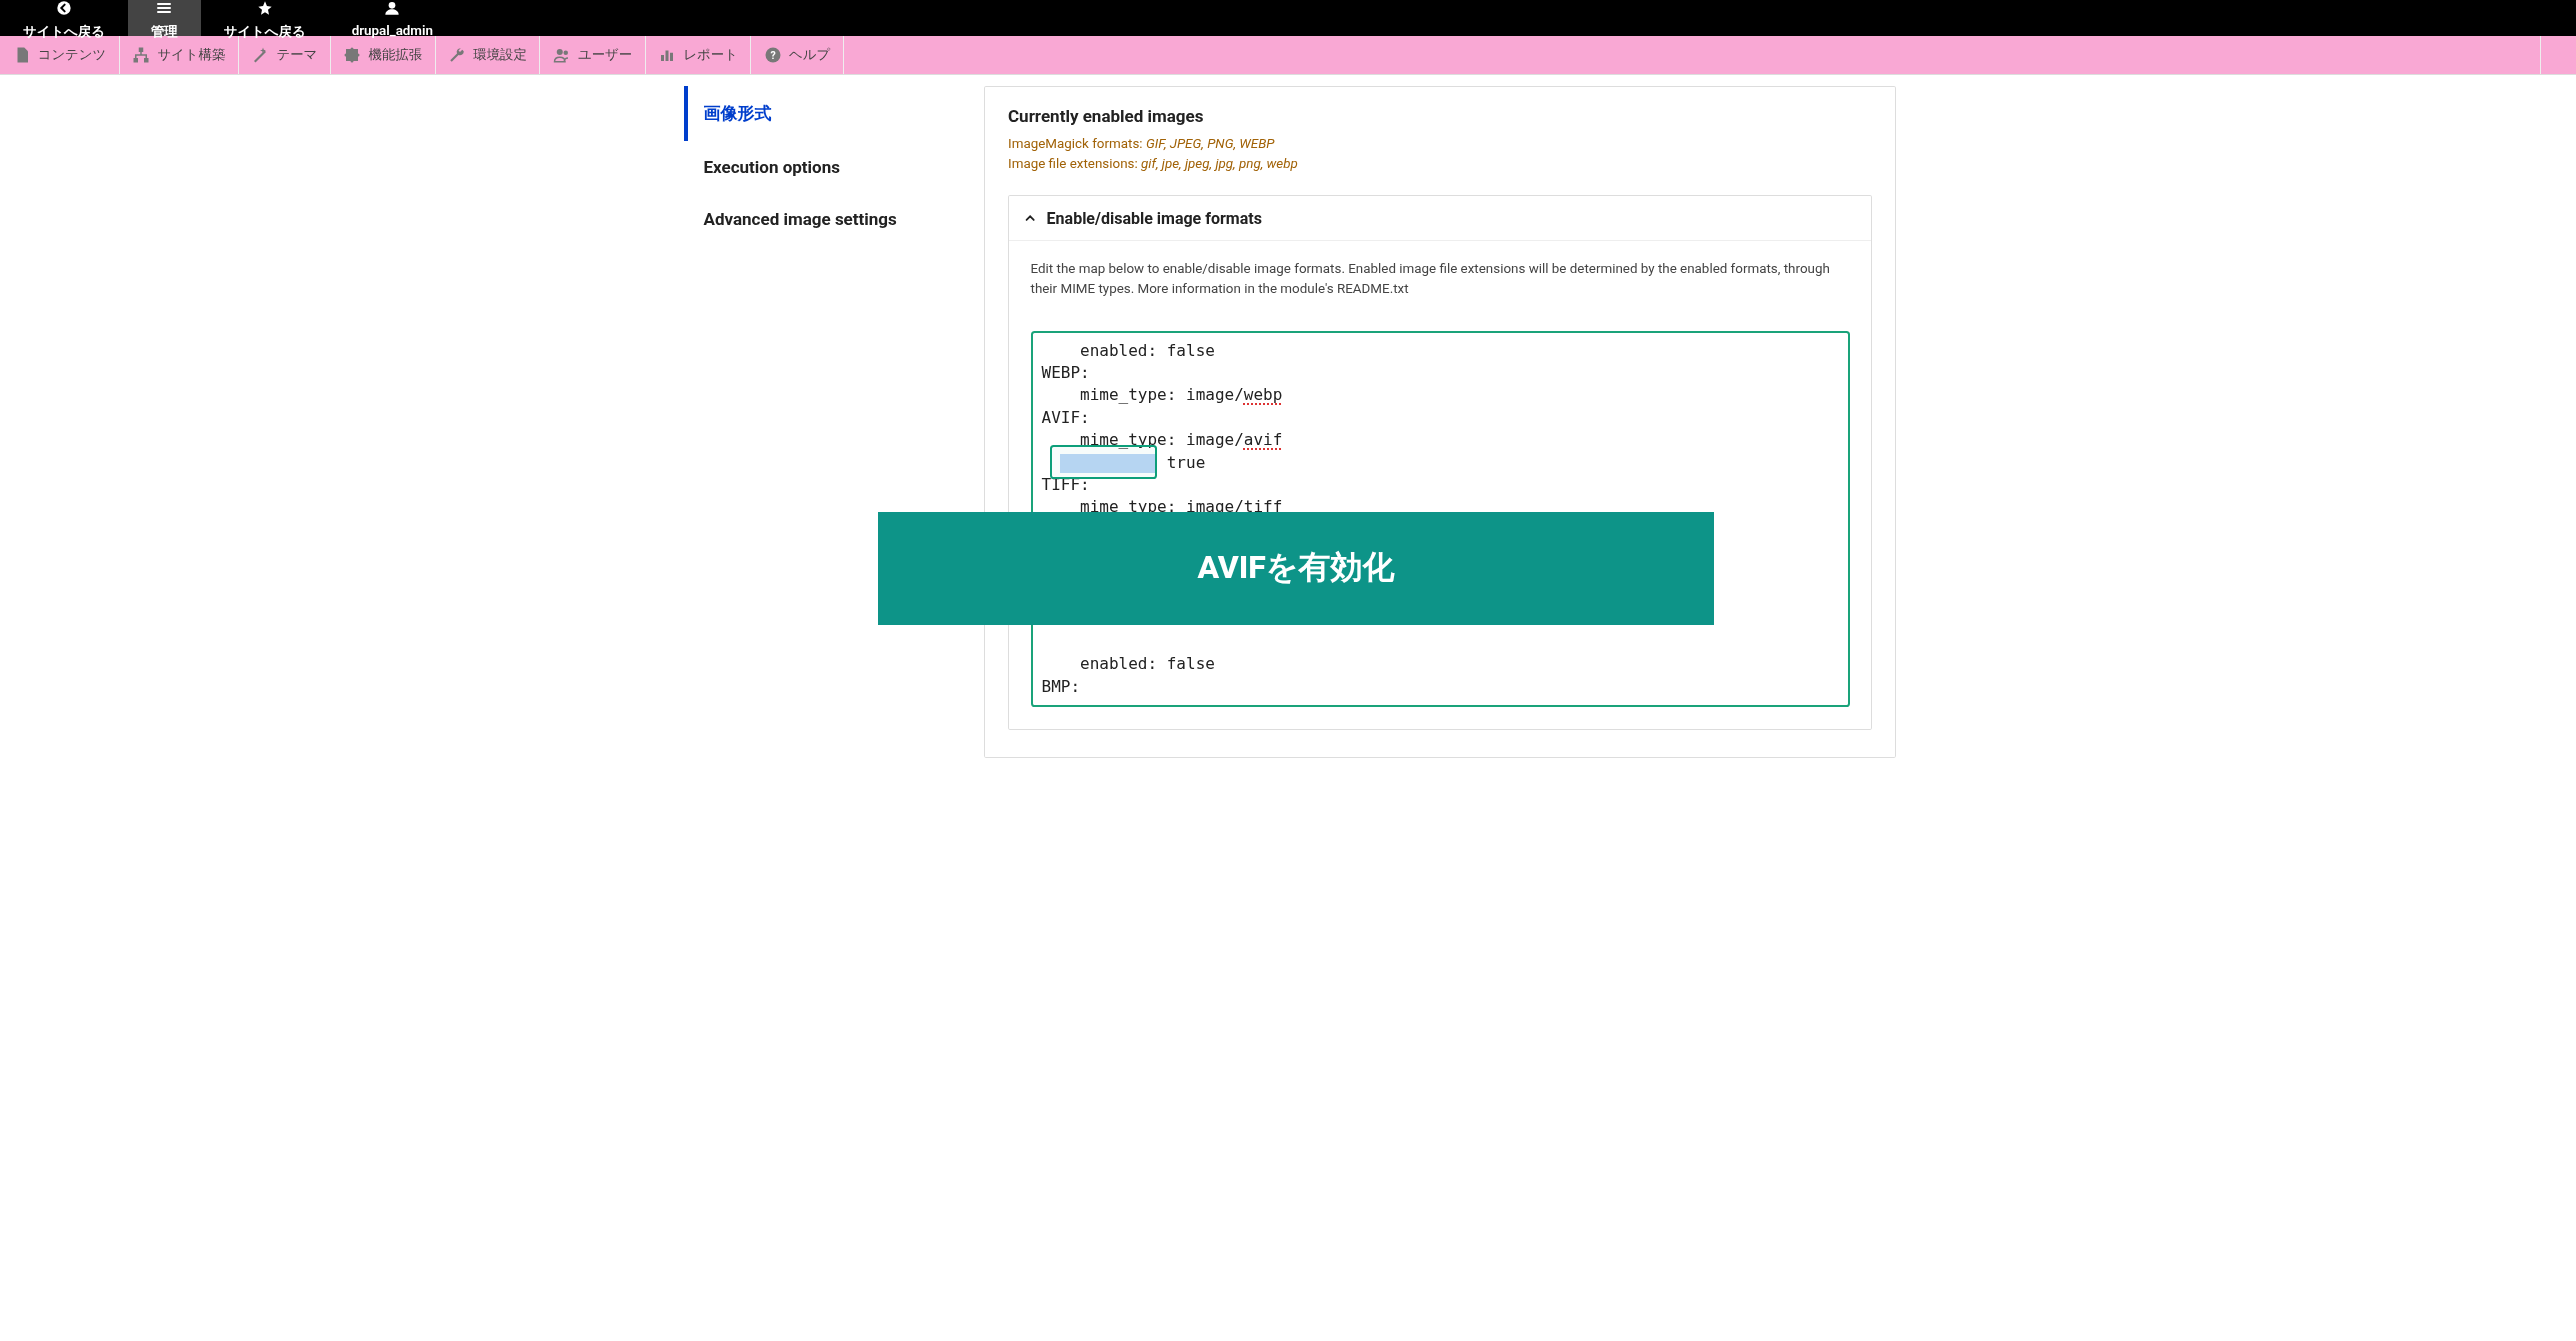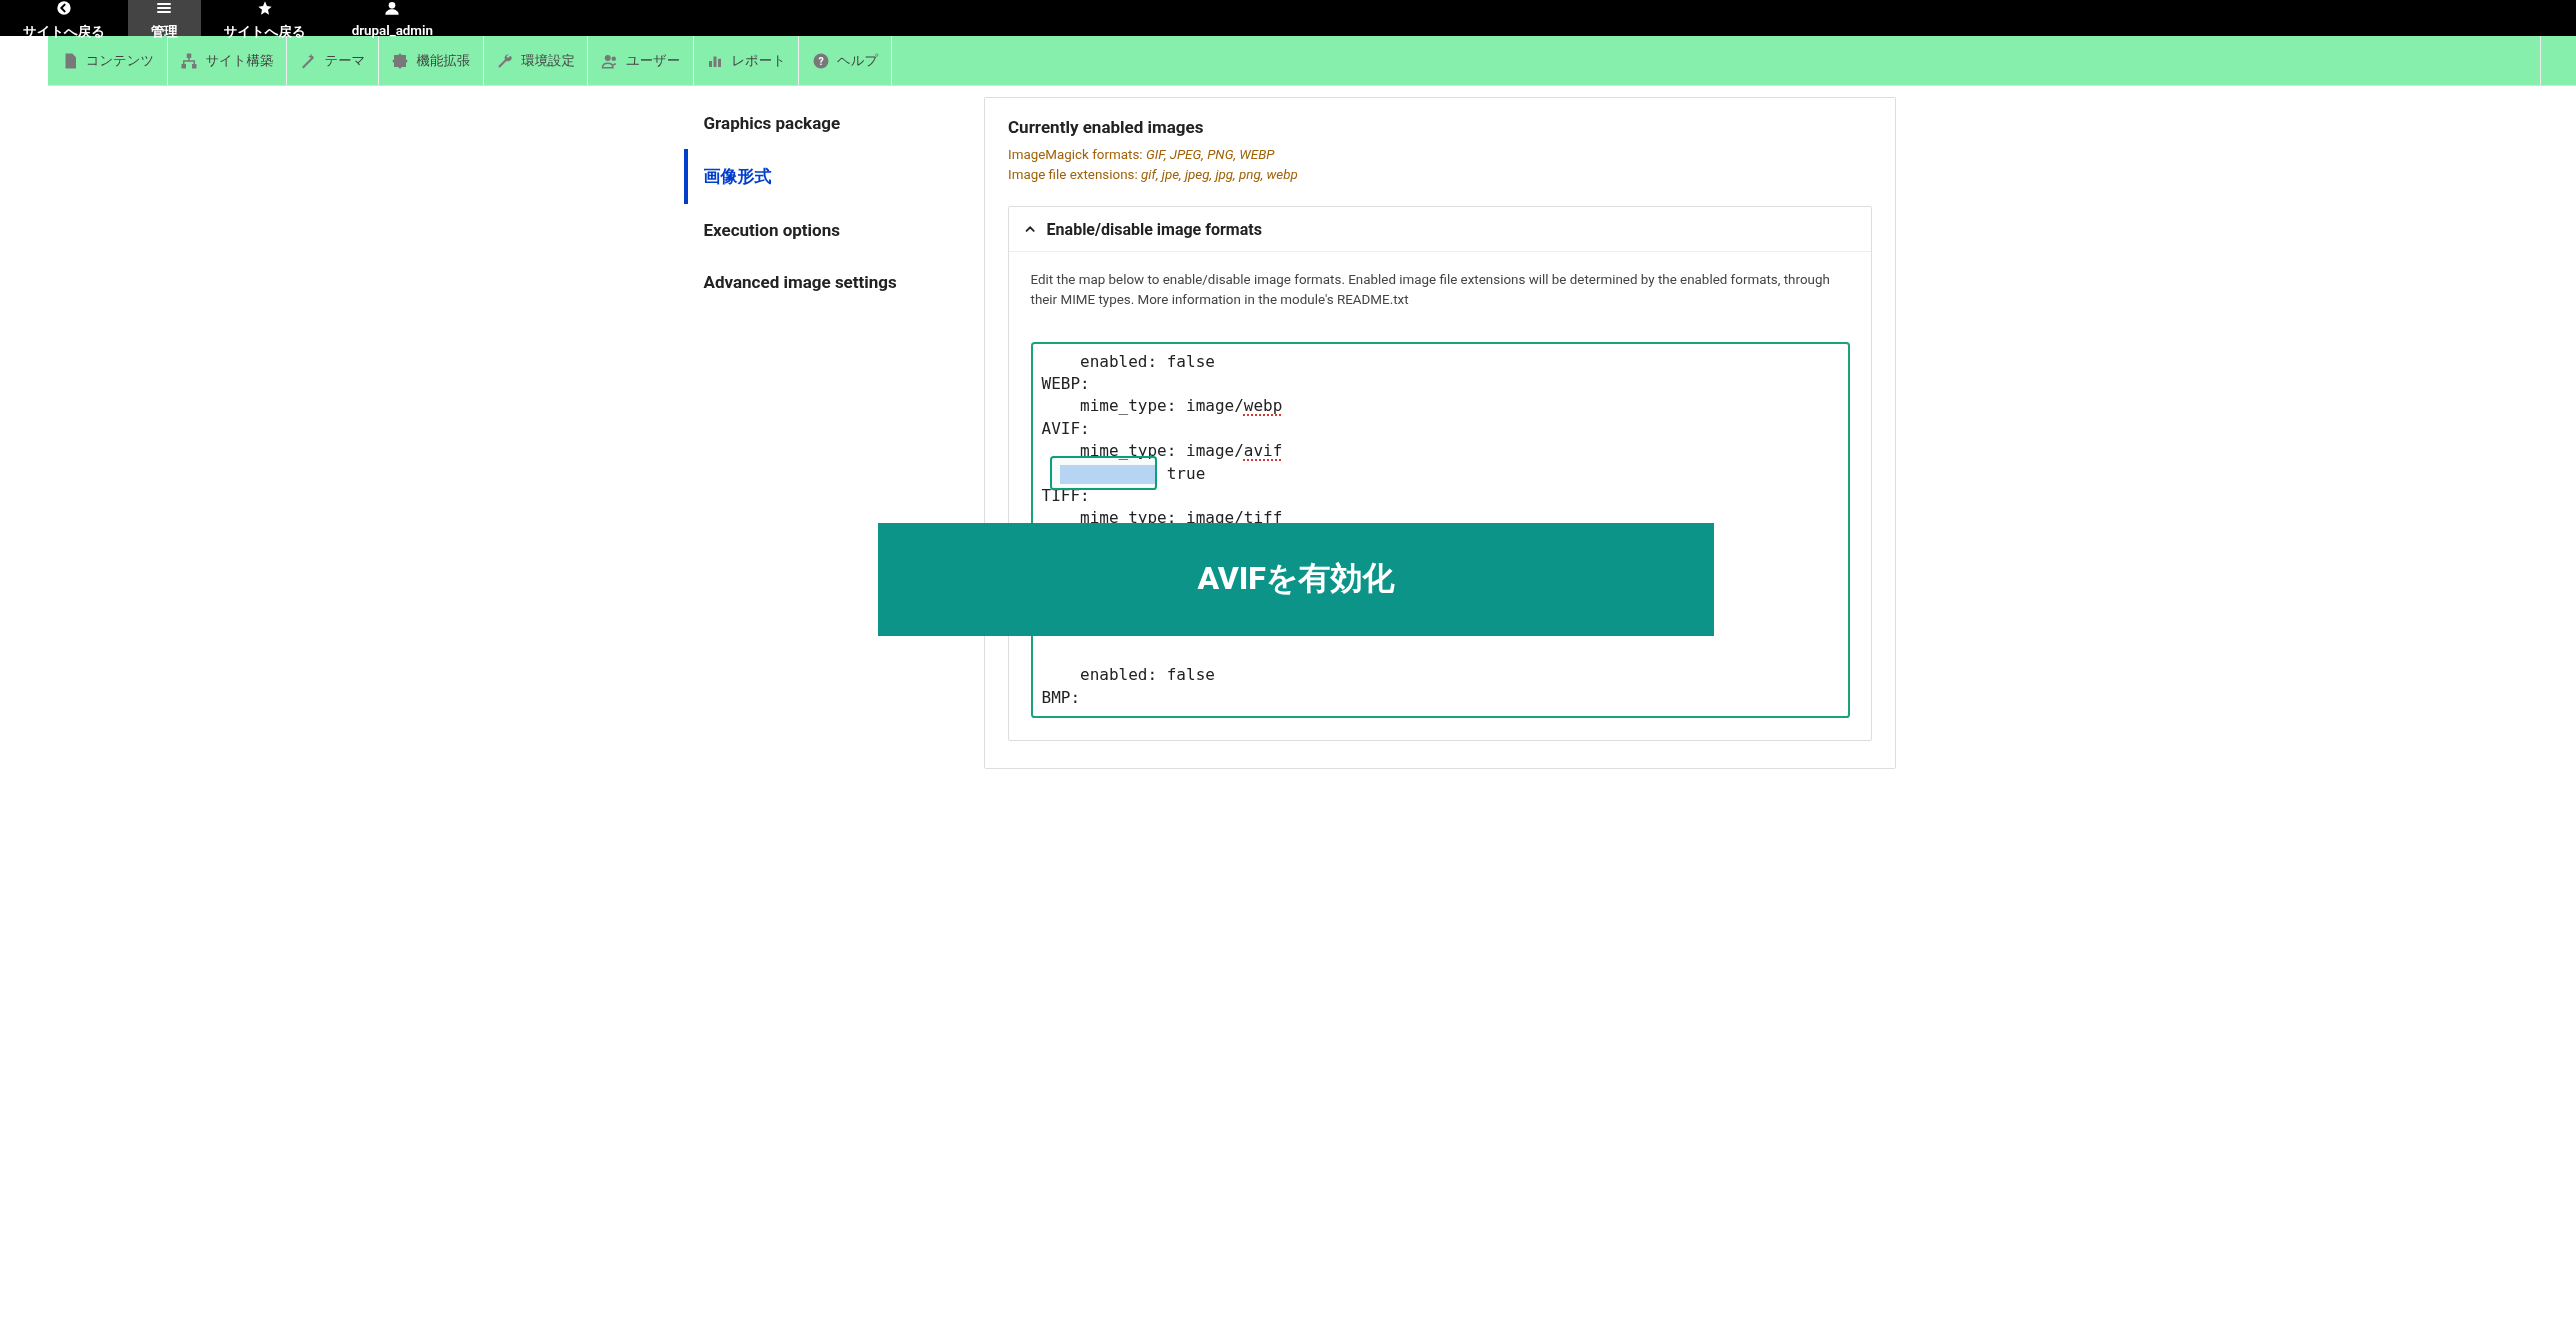--- a/index.html
+++ b/index.html
@@ -27,26 +27,25 @@
     font-weight: 600;
     gap: 7.2px;
     cursor: pointer;
     flex-direction: column;
   }
   .topbar-item.active { background: #444; }
   .topbar-icon { width: 16px; height: 16px; display:flex; align-items:center; justify-content:center; fill:#fff; }
 
   
   .menubar {
-    background: #86efac;
+    background: #f9a8d4;
     border-bottom: 0.9px solid #ddd;
     display: flex;
     align-items: stretch;
-    height: 50px;
-    margin-left: 48px;
+    height: 39px;
   }
   .menubar-item {
     display: flex;
     align-items: center;
     padding: 0 12.5px;
     gap: 7.2px;
     font-size: 13.4px;
     font-weight: 500;
     color: #444;
     cursor: pointer;
@@ -301,23 +300,20 @@
     <span class="m-icon"><svg viewBox="0 0 24 24">
           <path d="M4 4v16" stroke="#aaa" stroke-width="3"></path>
           <path d="M20 12H9M13 8l-4 4 4 4" fill="none" stroke="#aaa" stroke-width="3"></path>
         </svg></span>
   </div>
 </div>
 
 <div class="page">
 
   <div class="sidebar">
-    <div class="sidebar-item">
-      <span>Graphics package</span>
-    </div>
     <div class="sidebar-item active">
       <span>画像形式</span>
     </div>
     <div class="sidebar-item">
       <span>Execution options</span>
     </div>
     <div class="sidebar-item">
       <span>Advanced image settings</span>
     </div>
   </div>

